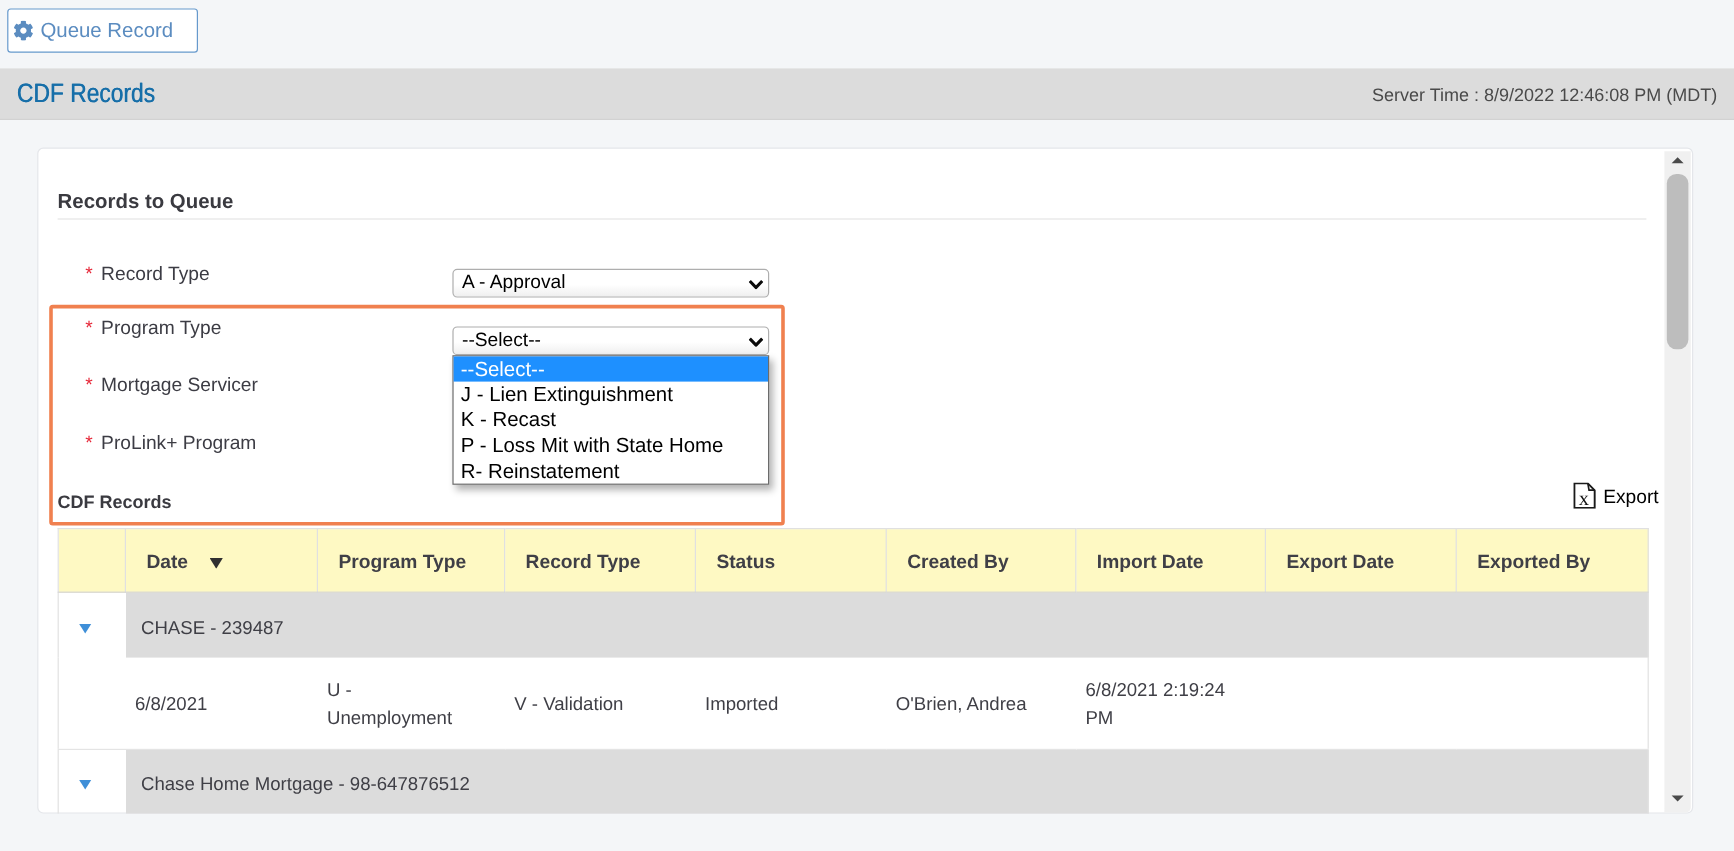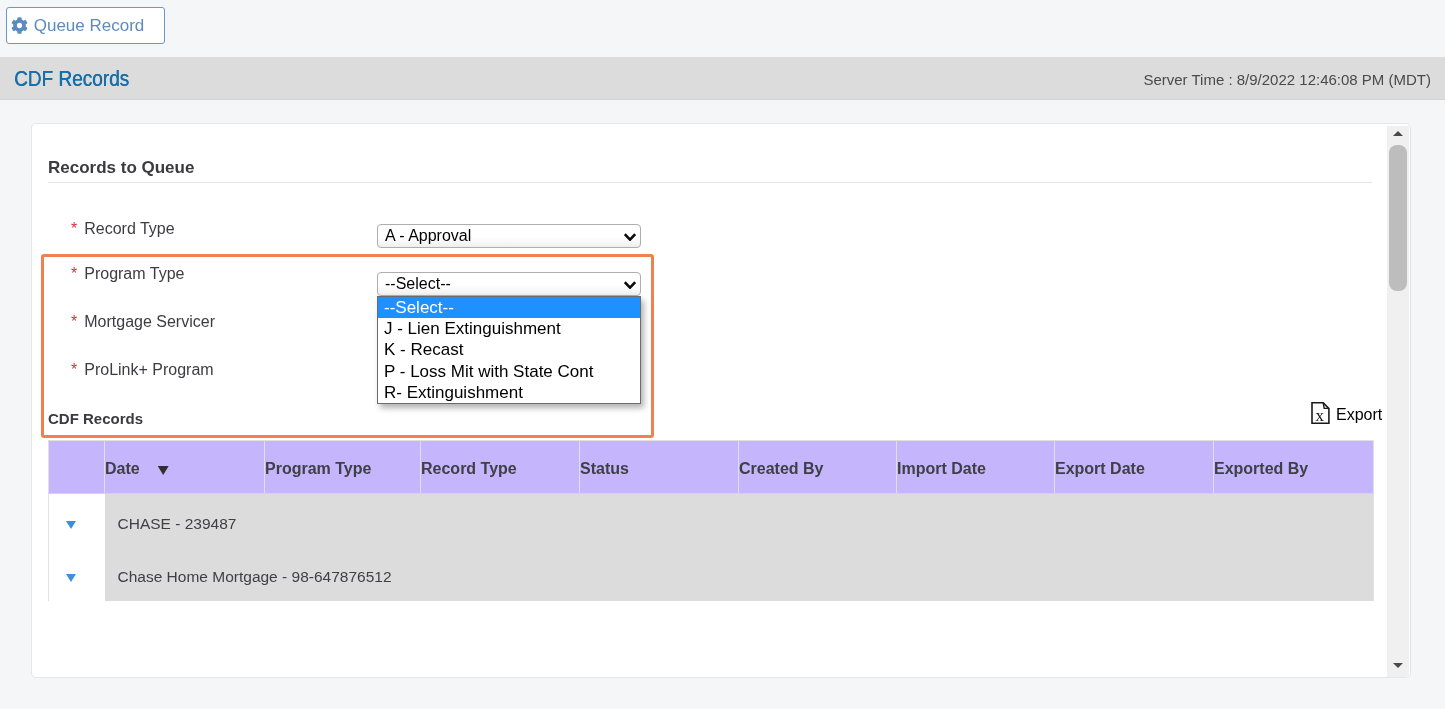--- a/index.html
+++ b/index.html
@@ -39,21 +39,21 @@
   .dd { left:377px; top:296px; width:264px; background:#fff; border:1px solid #6b6b6b; box-shadow:3px 4px 6px rgba(0,0,0,0.3); }
   .dd .opt { height:21.3px; font-size:17px; color:#000; padding-left:6px; display:flex; align-items:center; white-space:nowrap; }
   .dd .opt.hl { background:#1e90ff; color:#fff; }
 
   .cdf-lbl { left:48px; top:410px; font-size:15px; font-weight:bold; color:#3a3a40; }
 
   .export { left:1311px; top:402px; display:flex; align-items:center; gap:6px; font-size:17px; color:#000; }
 
   
   table.grid { position:absolute; left:48px; top:440px; width:1325px; border-collapse:collapse; table-layout:fixed; font-size:15.5px; color:#3f3f46; border-left:1px solid #e2e2e2; border-right:1px solid #e2e2e2; }
-  table.grid th { background:#c4b5fd; font-weight:bold; font-size:16px; text-align:left; padding:4px 0 0 0; height:53px; border:1px solid #e0e0e0; border-bottom:1px solid #d5d5d5; }
+  table.grid th { background:#fef9c3; font-weight:bold; font-size:16px; text-align:left; padding:4px 0 0 17px; height:53px; border:1px solid #e0e0e0; border-bottom:1px solid #d5d5d5; }
   table.grid td { padding:4px 23px 0 8px; vertical-align:middle; }
   .tri-blue { display:inline-block; width:0; height:0; border-left:5.2px solid transparent; border-right:5.2px solid transparent; border-top:8.5px solid #3f8fd8; position:relative; top:1px; left:2px; }
   .tri-sort { display:inline-block; width:11px; height:9px; background:#303030; clip-path:polygon(0 0,100% 0,50% 100%); margin-left:18px; vertical-align:-1px; }
   .grp td.gl { background:#dcdcdc; padding-top:6px; }
   .row-grp { height:54px; }
   .row-data { height:77px; line-height:22.5px; }
   .row-data td { border-bottom:1px solid #e4e4e4; }
 </style>
 </head>
 <body>
@@ -84,22 +84,22 @@
   <div class="abs sel" style="top:272px;">--Select--<svg width="12" height="8" viewBox="0 0 12 8">
       <path d="M0.8 1.2 L6 6.6 L11.2 1.2" fill="none" stroke="#0b0b0b" stroke-width="2.6" stroke-linejoin="miter"></path>
     </svg></div>
   <div class="abs lbl" style="left:49px; top:313px;"><span class="req">*</span>Mortgage Servicer</div>
   <div class="abs lbl" style="left:49px; top:361px;"><span class="req">*</span>ProLink+ Program</div>
 
   <div class="abs dd">
     <div class="opt hl">--Select--</div>
     <div class="opt">J - Lien Extinguishment</div>
     <div class="opt">K - Recast</div>
-    <div class="opt">P - Loss Mit with State Cont</div>
-    <div class="opt">R- Extinguishment</div>
+    <div class="opt">P - Loss Mit with State Home</div>
+    <div class="opt">R- Reinstatement</div>
   </div>
 
   <div class="abs cdf-lbl">CDF Records</div>
 
   <div class="abs export">
     <svg width="19" height="22" viewBox="0 0 19 22">
       <path d="M1 0.8 L12.2 0.8 L17.9 6.6 L17.9 21.2 L1 21.2 Z" fill="#fff" stroke="#1a1a1a" stroke-width="1.6"></path>
       <path d="M12.2 0.8 L13.2 6.4 L17.9 6.4" fill="none" stroke="#1a1a1a" stroke-width="1.4"></path>
       <text x="4.6" y="19" font-family="Liberation Serif" font-size="17" fill="#111">x</text>
     </svg>
@@ -127,18 +127,29 @@
         <th>Status</th>
         <th>Created By</th>
         <th>Import Date</th>
         <th>Export Date</th>
         <th>Exported By</th>
     </tr>
     <tr class="row-grp grp">
       <td style="text-align:center;"><span class="tri-blue"></span></td>
       <td class="gl" colspan="8" style="padding-left:13px;">CHASE - 239487</td>
     </tr>
+    <tr class="row-data">
+      <td></td>
+        <td>6/8/2021</td>
+        <td>U -<br>Unemployment</td>
+        <td>V - Validation</td>
+        <td>Imported</td>
+        <td>O'Brien, Andrea</td>
+        <td>6/8/2021 2:19:24<br>PM</td>
+        <td></td>
+        <td></td>
+    </tr>
     <tr class="row-grp grp" style="height:53px;">
       <td style="text-align:center;"><span class="tri-blue"></span></td>
       <td class="gl" colspan="8" style="padding-left:13px;">Chase Home Mortgage - 98-647876512</td>
     </tr>
   </tbody>
   </table>
 
 </body></html>

